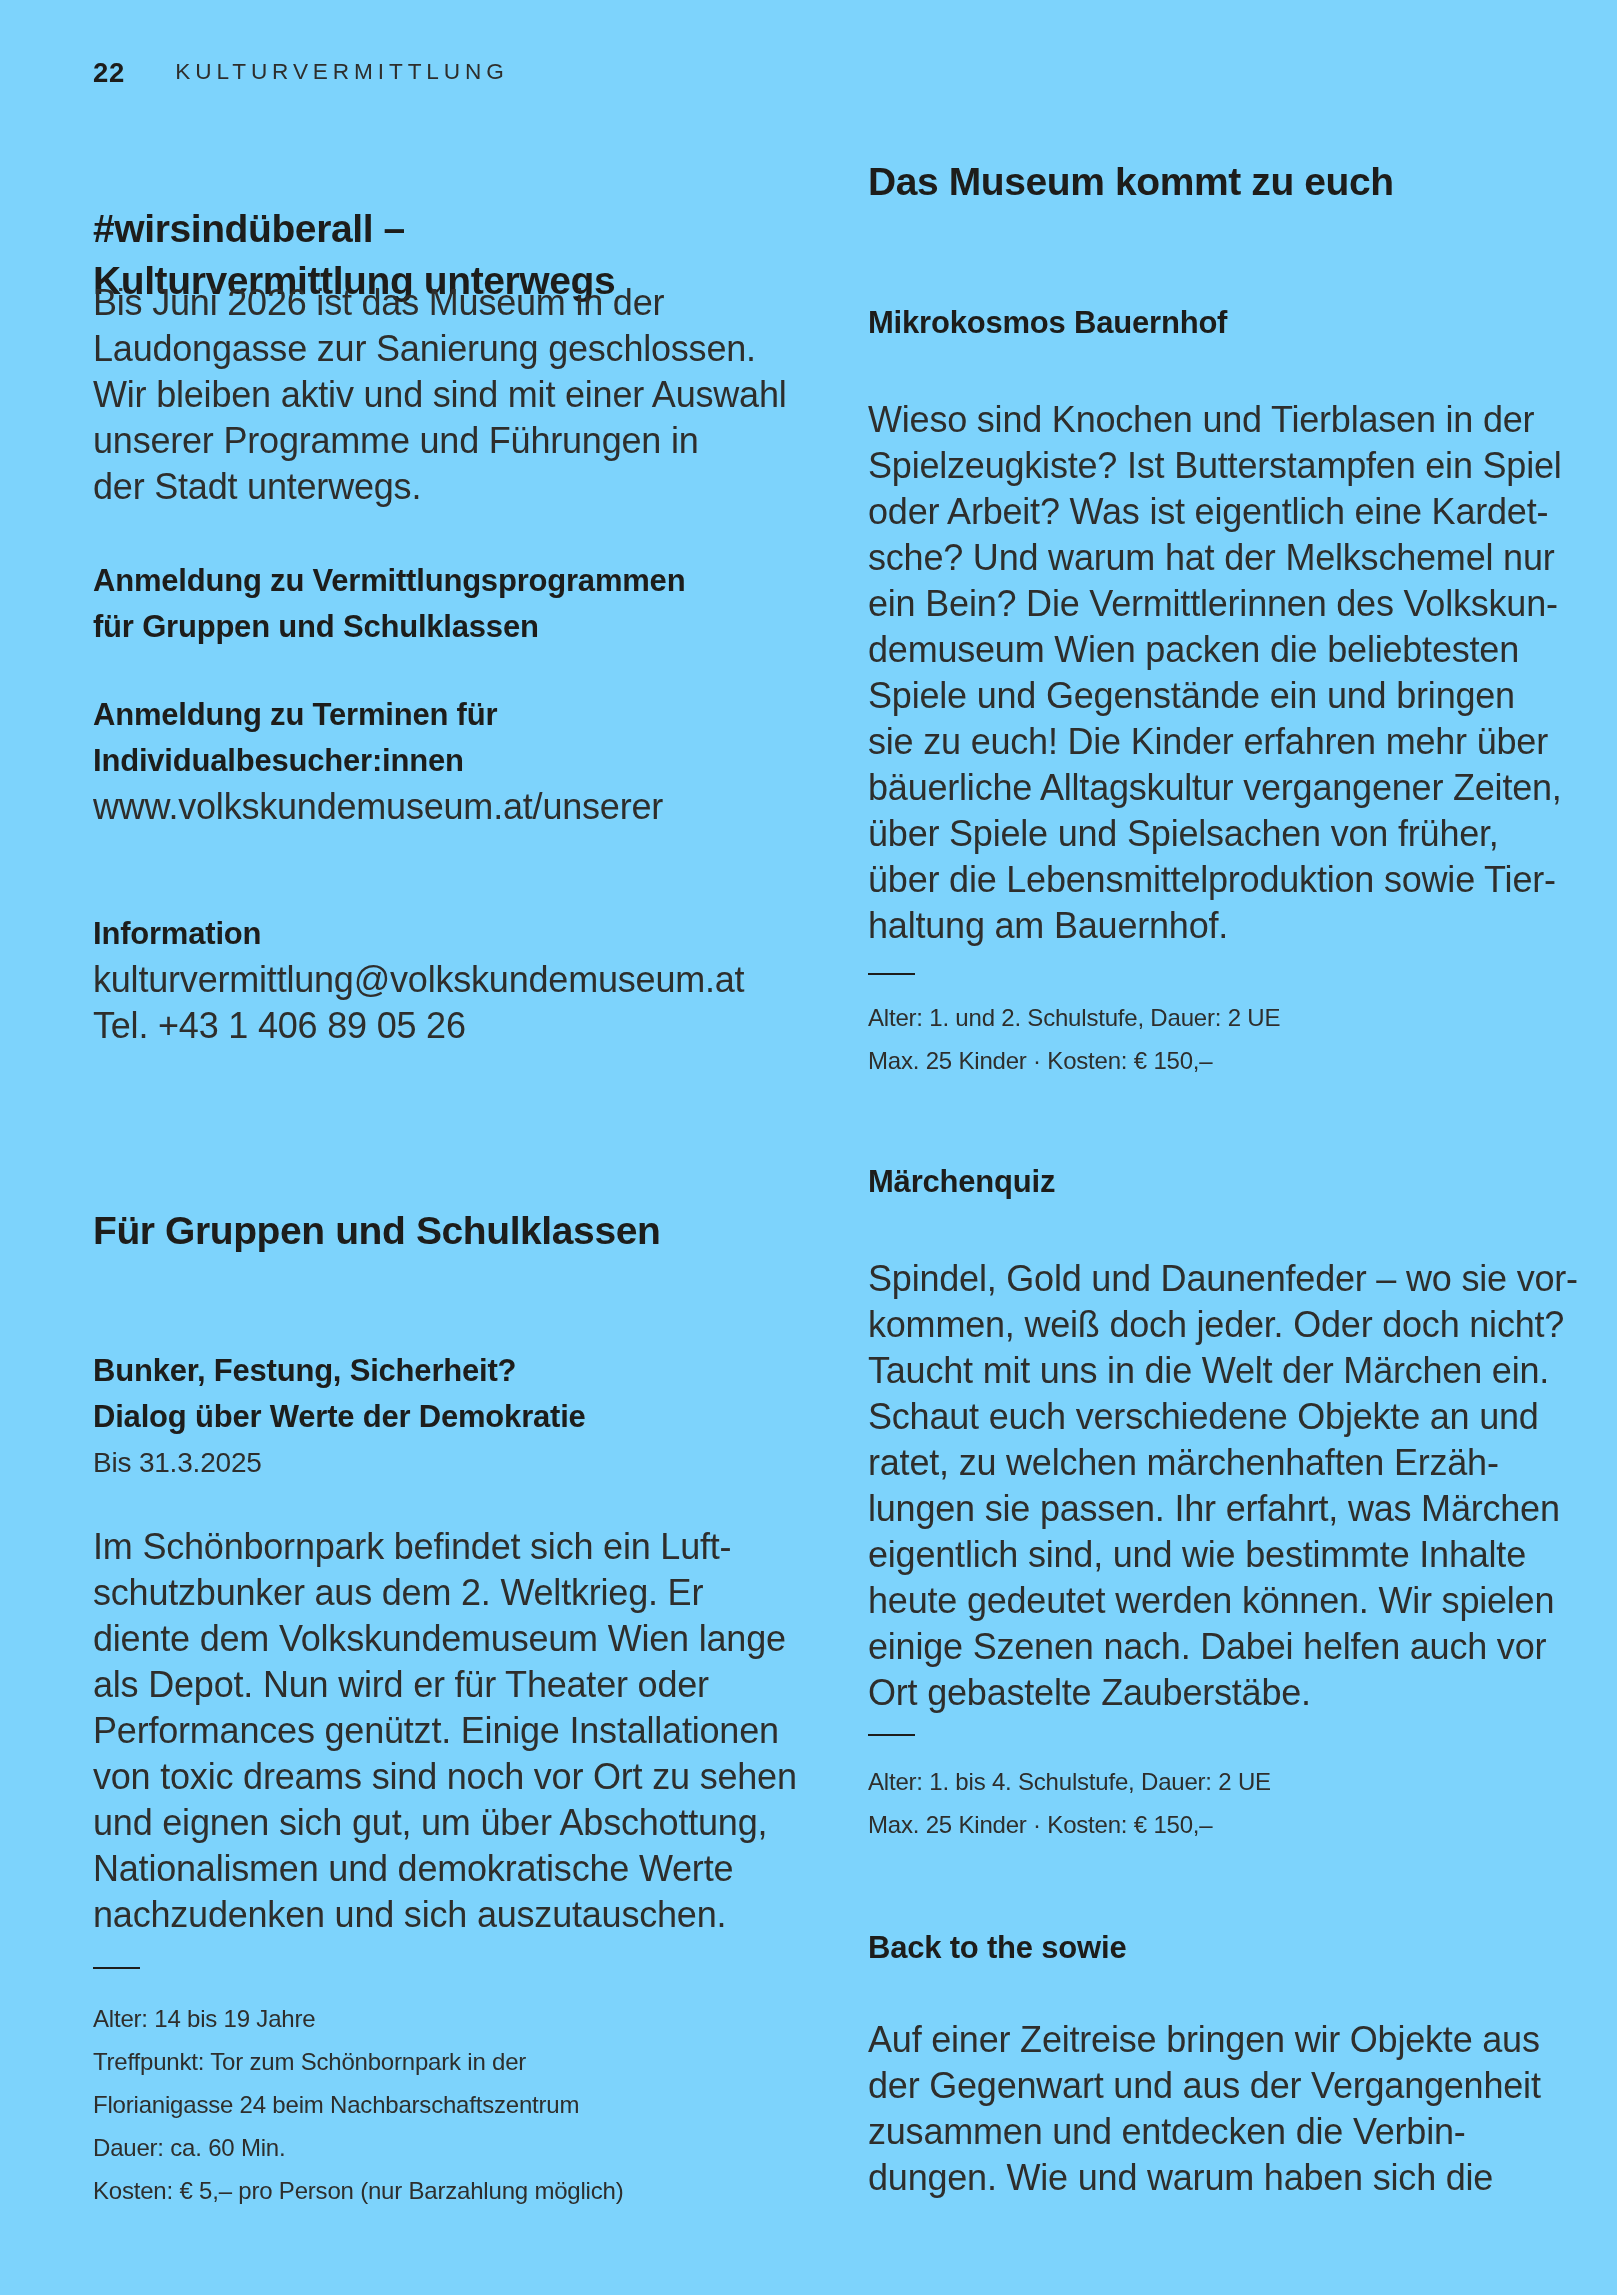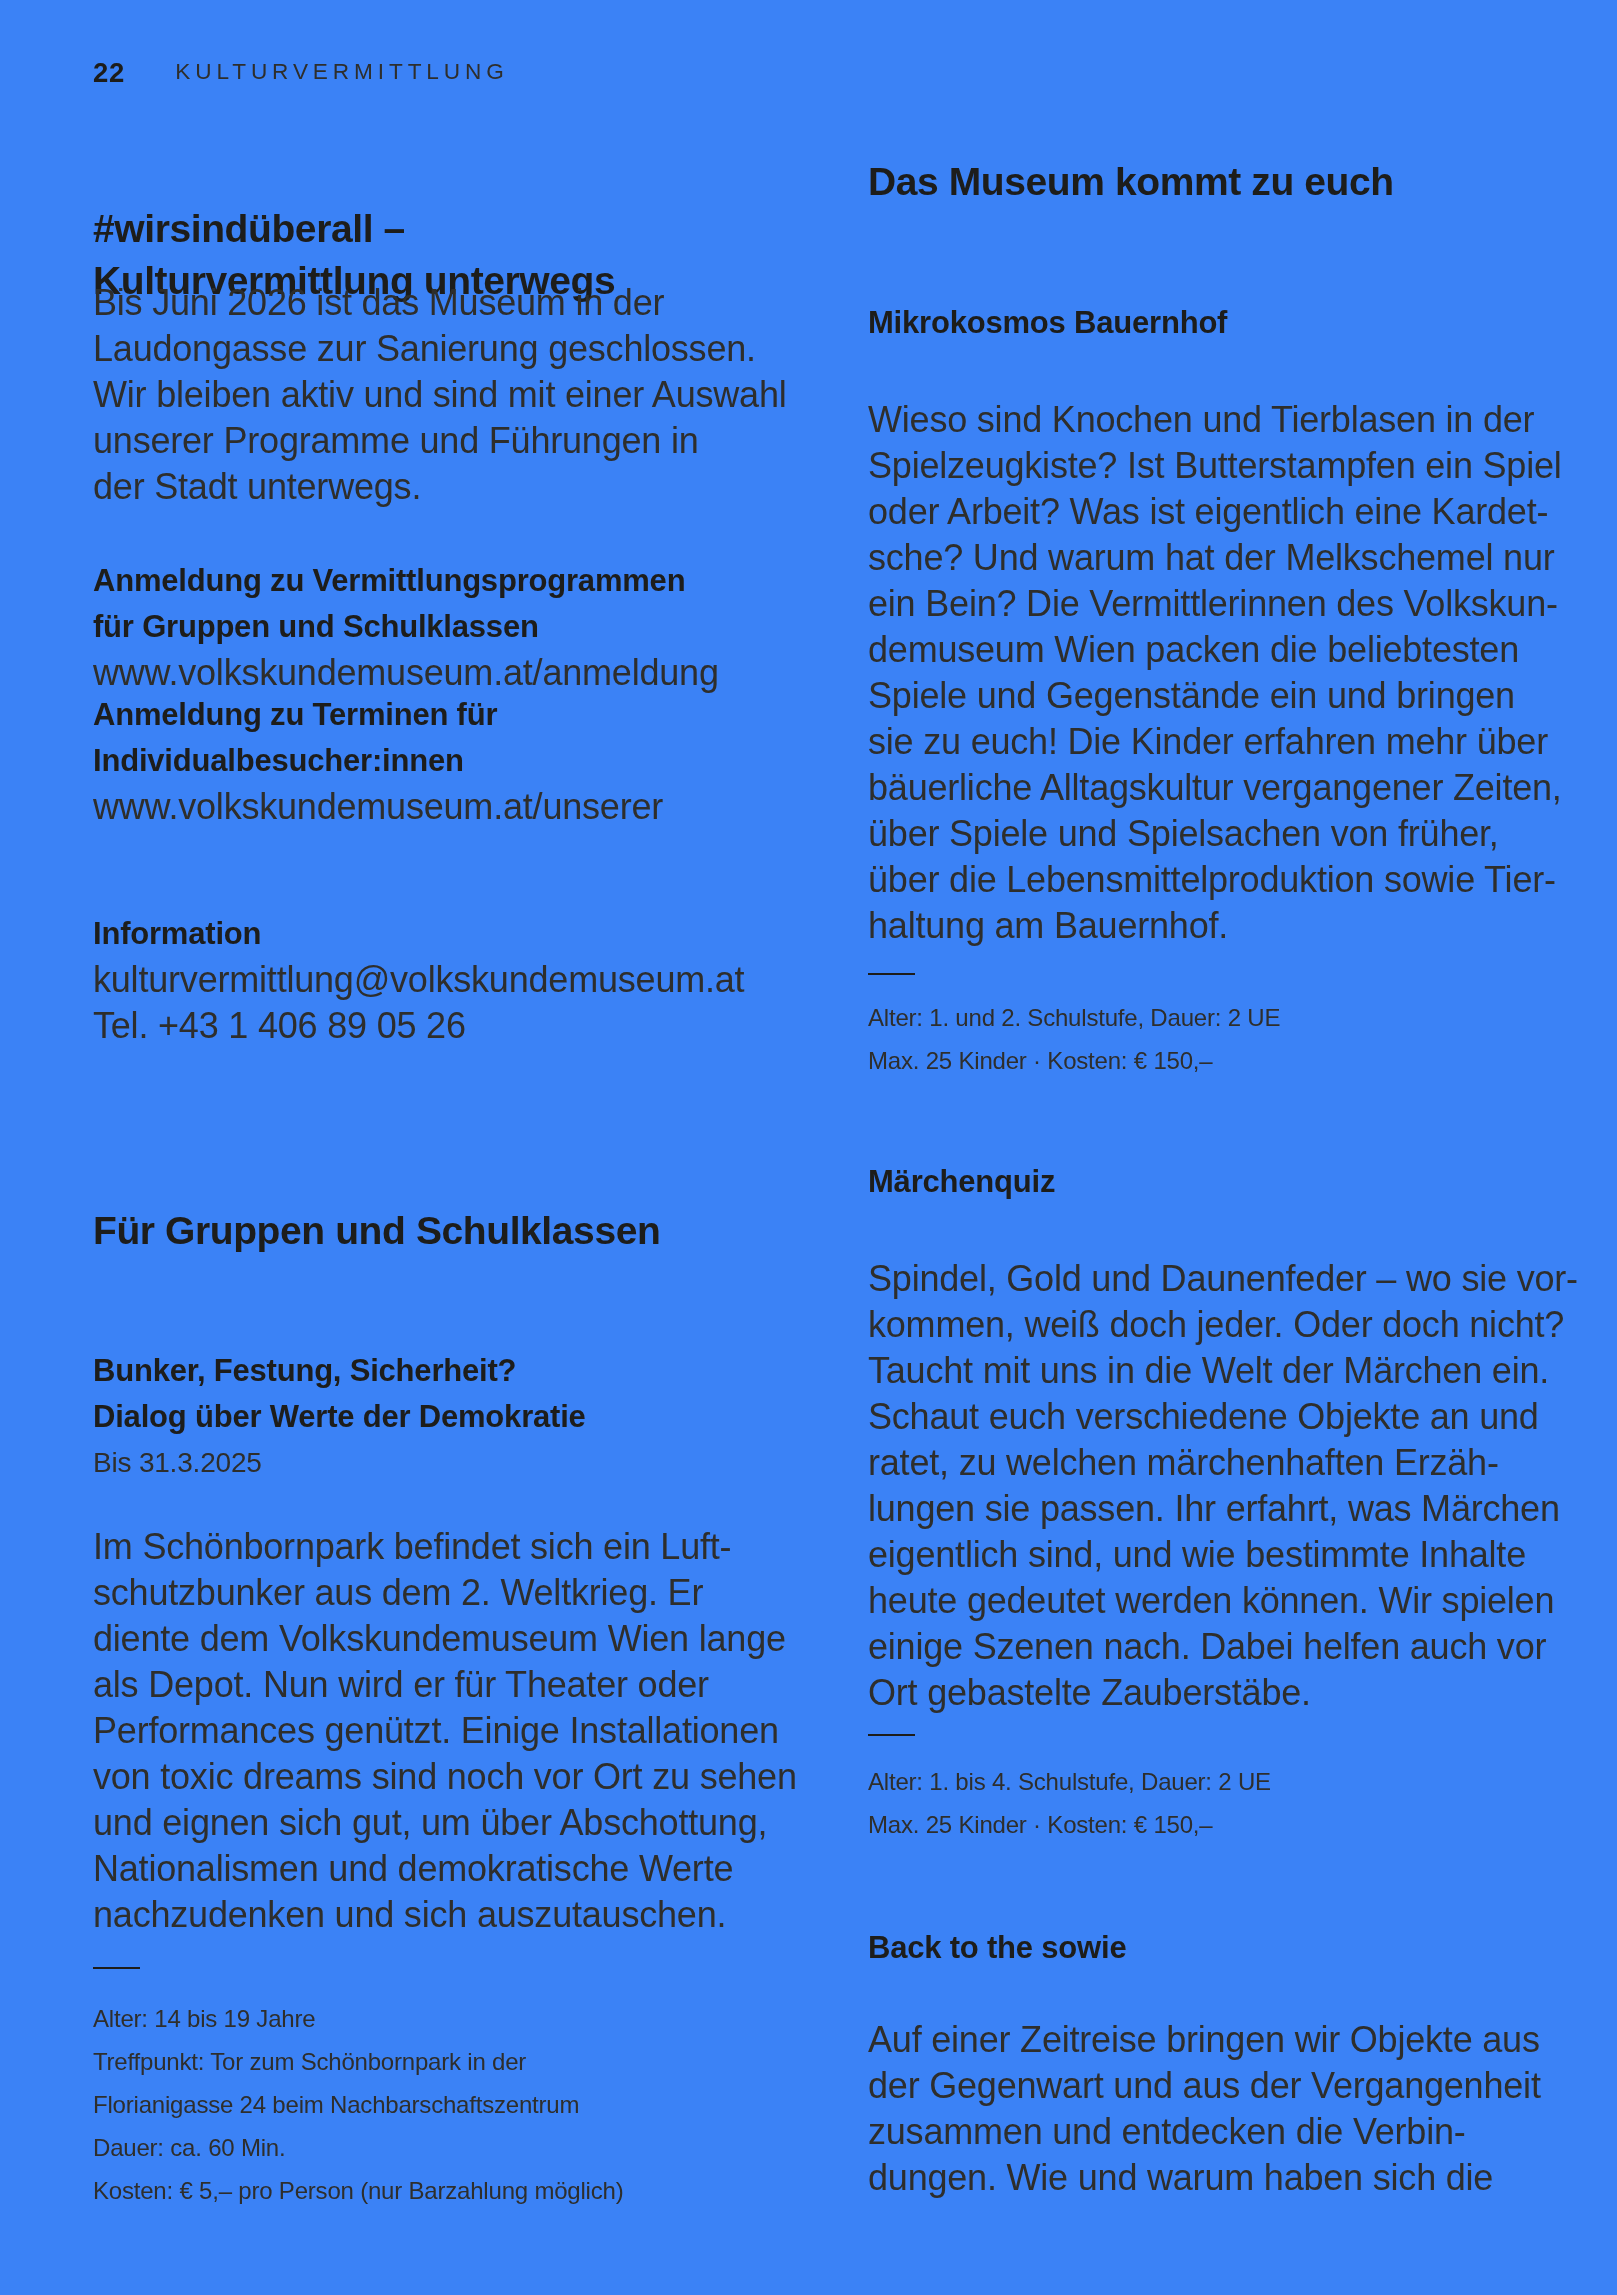--- a/index.html
+++ b/index.html
@@ -1,20 +1,20 @@
 <!DOCTYPE html>
 <html style="font-size:13px"><head>
 <meta charset="utf-8">
 <style>
   html,body{margin:0;padding:0;background:#ffffff;}
   .page{
     position:relative;
     width:1617px;
     height:2295px;
-    background:#3b82f6;
+    background:#7dd3fc;
     font-family:"Liberation Sans", sans-serif;
     color:#1d1d1b;
     overflow:hidden;
   }
   .abs{position:absolute;}
   .col-l{left:93px;}
   .col-r{left:835px;margin-left:33px;}
 
   .runhead-wrap{top:57px;}
   .pagenum{
@@ -92,21 +92,20 @@
 
   <div class="abs col-l body-text" style="top:280px;">Bis Juni 2026 ist das Museum in der
 Laudongasse zur Sanierung geschlossen.
 Wir bleiben aktiv und sind mit einer Auswahl
 unserer Programme und Führungen in
 der Stadt unterwegs.</div>
 
   <div class="abs col-l" style="top:558px;">
     <div class="subhead">Anmeldung zu Vermittlungsprogrammen
 für Gruppen und Schulklassen</div>
-    <div class="body-text">www.volkskundemuseum.at/anmeldung</div>
   </div>
 
   <div class="abs col-l" style="top:692px;">
     <div class="subhead">Anmeldung zu Terminen für
 Individualbesucher:innen</div>
     <div class="body-text">www.volkskundemuseum.at/unserer</div>
   </div>
 
   <div class="abs col-l" style="top:911px;">
     <div class="subhead">Information</div>

